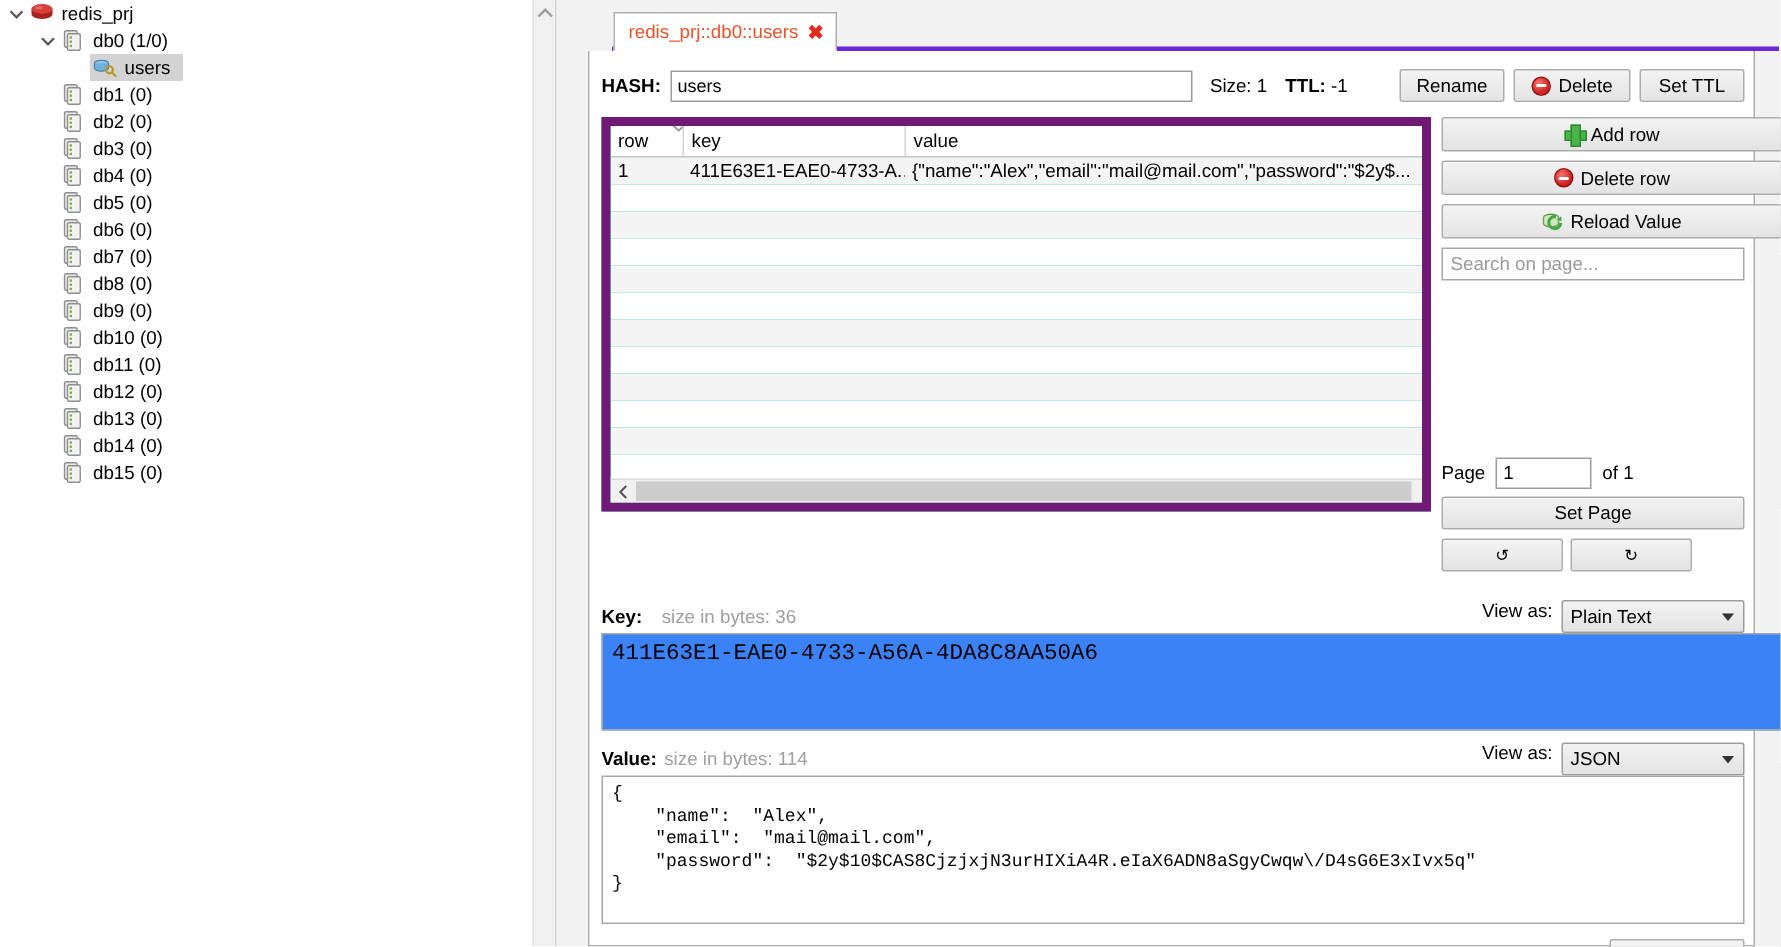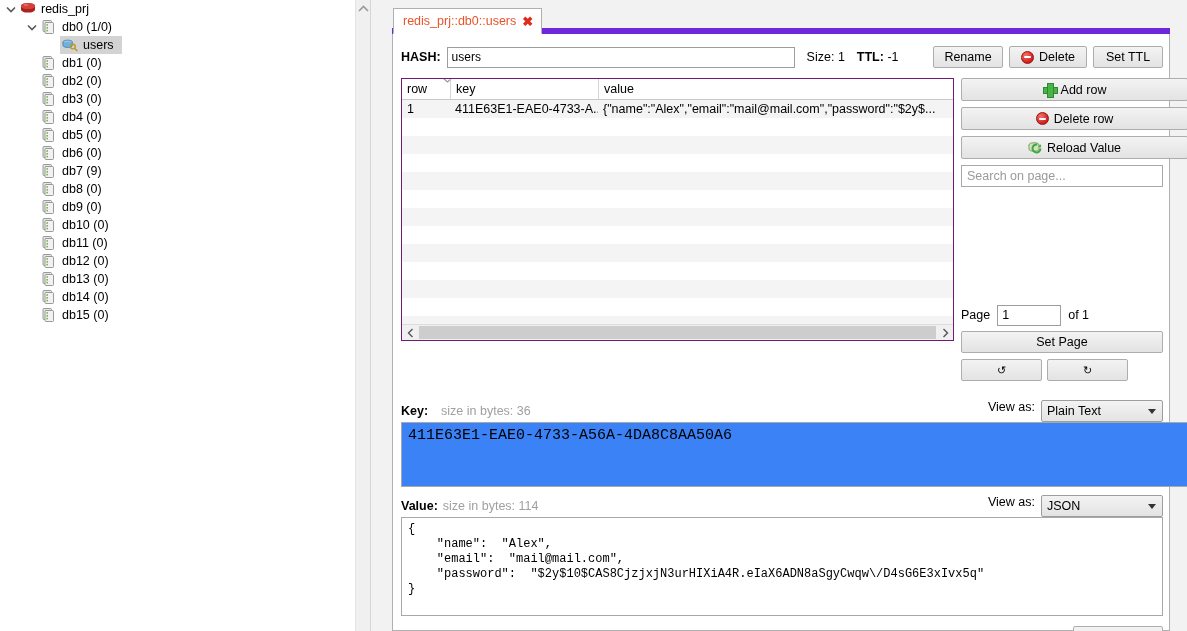--- a/index.html
+++ b/index.html
@@ -50,22 +50,22 @@
     color: #9a9a9a; font-size: 9px;
   }
 
   
   #right-panel {
     position: absolute; left: 392px; top: 0; width: 778px; height: 631px;
   }
 
   
   #tab-strip {
-    position: absolute; left: 0; top: 8px; width: 778px; height: 26px;
-    border-bottom: 6px solid #6d28d9;
+    position: absolute; left: 16px; top: 8px; width: 778px; height: 26px;
+    border-bottom: 3px solid #6d28d9;
   }
   #tab-active {
     position: absolute; left: 1px; top: 0; height: 26px;
     display: flex; align-items: center; gap: 6px;
     padding: 0 8px 0 9px;
     background: #ffffff;
     border: 1px solid #b0b0b0; border-bottom: 1px solid #ffffff;
     color: #e8542a; font-size: 12.5px;
   }
   .tab-close { color: #e02b1d; font-size: 13px; font-weight: bold; line-height: 1; cursor: pointer; }
@@ -117,21 +117,21 @@
   }
   .ico-plus::before, .ico-plus::after {
     content: ""; position: absolute; background: #49b549; border: 1px solid #2f8a2f;
   }
   .ico-plus::before { left: 0; top: 4px; width: 13px; height: 5px; }
   .ico-plus::after { left: 4px; top: 0; width: 5px; height: 13px; }
 
   
   #table-wrap {
     position: absolute; left: 8px; top: 44px; width: 553px; height: 263px;
-    border: 1px solid #701a75; background: #14b8a6; overflow: hidden;
+    border: 6px solid #701a75; background: #14b8a6; overflow: hidden;
   }
   #table-head {
     display: flex; height: 21px; background: #ffffff;
     border-bottom: 1px solid #c8c8c8; font-size: 12.5px;
   }
   .th { display: flex; align-items: center; padding-left: 5px; position: relative; height: 20px; }
   .th + .th { border-left: 1px solid #d4d4d4; }
   #th-row { width: 48px; }
   #th-key { width: 148px; }
   #th-value { flex: 1; }
@@ -376,21 +376,21 @@
           <span class="tree-label-wrap">
             <span class="icon">
               <svg width="16" height="16" viewBox="0 0 16 16">
                 <rect x="2" y="1.5" width="8.5" height="11" rx="1" fill="#e6e6e6" stroke="#8e8e8e" stroke-width="0.9"></rect>
                 <rect x="4" y="3.5" width="8.5" height="11" rx="1" fill="#f2f2f2" stroke="#8e8e8e" stroke-width="0.9"></rect>
                 <rect x="5.4" y="5.2" width="1.6" height="1.6" fill="#7fb04f"></rect>
                 <rect x="5.4" y="8" width="1.6" height="1.6" fill="#7fb04f"></rect>
                 <rect x="5.4" y="10.8" width="1.6" height="1.6" fill="#7fb04f"></rect>
               </svg>
             </span>
-            <span class="tree-text">db7 (9)</span>
+            <span class="tree-text">db7 (0)</span>
           </span>
         </div>
         <div class="tree-row">
           <span class="ind" style="width: 21px;"></span>
           <span class="twisty"></span>
           <span class="tree-label-wrap">
             <span class="icon">
               <svg width="16" height="16" viewBox="0 0 16 16">
                 <rect x="2" y="1.5" width="8.5" height="11" rx="1" fill="#e6e6e6" stroke="#8e8e8e" stroke-width="0.9"></rect>
                 <rect x="4" y="3.5" width="8.5" height="11" rx="1" fill="#f2f2f2" stroke="#8e8e8e" stroke-width="0.9"></rect>

